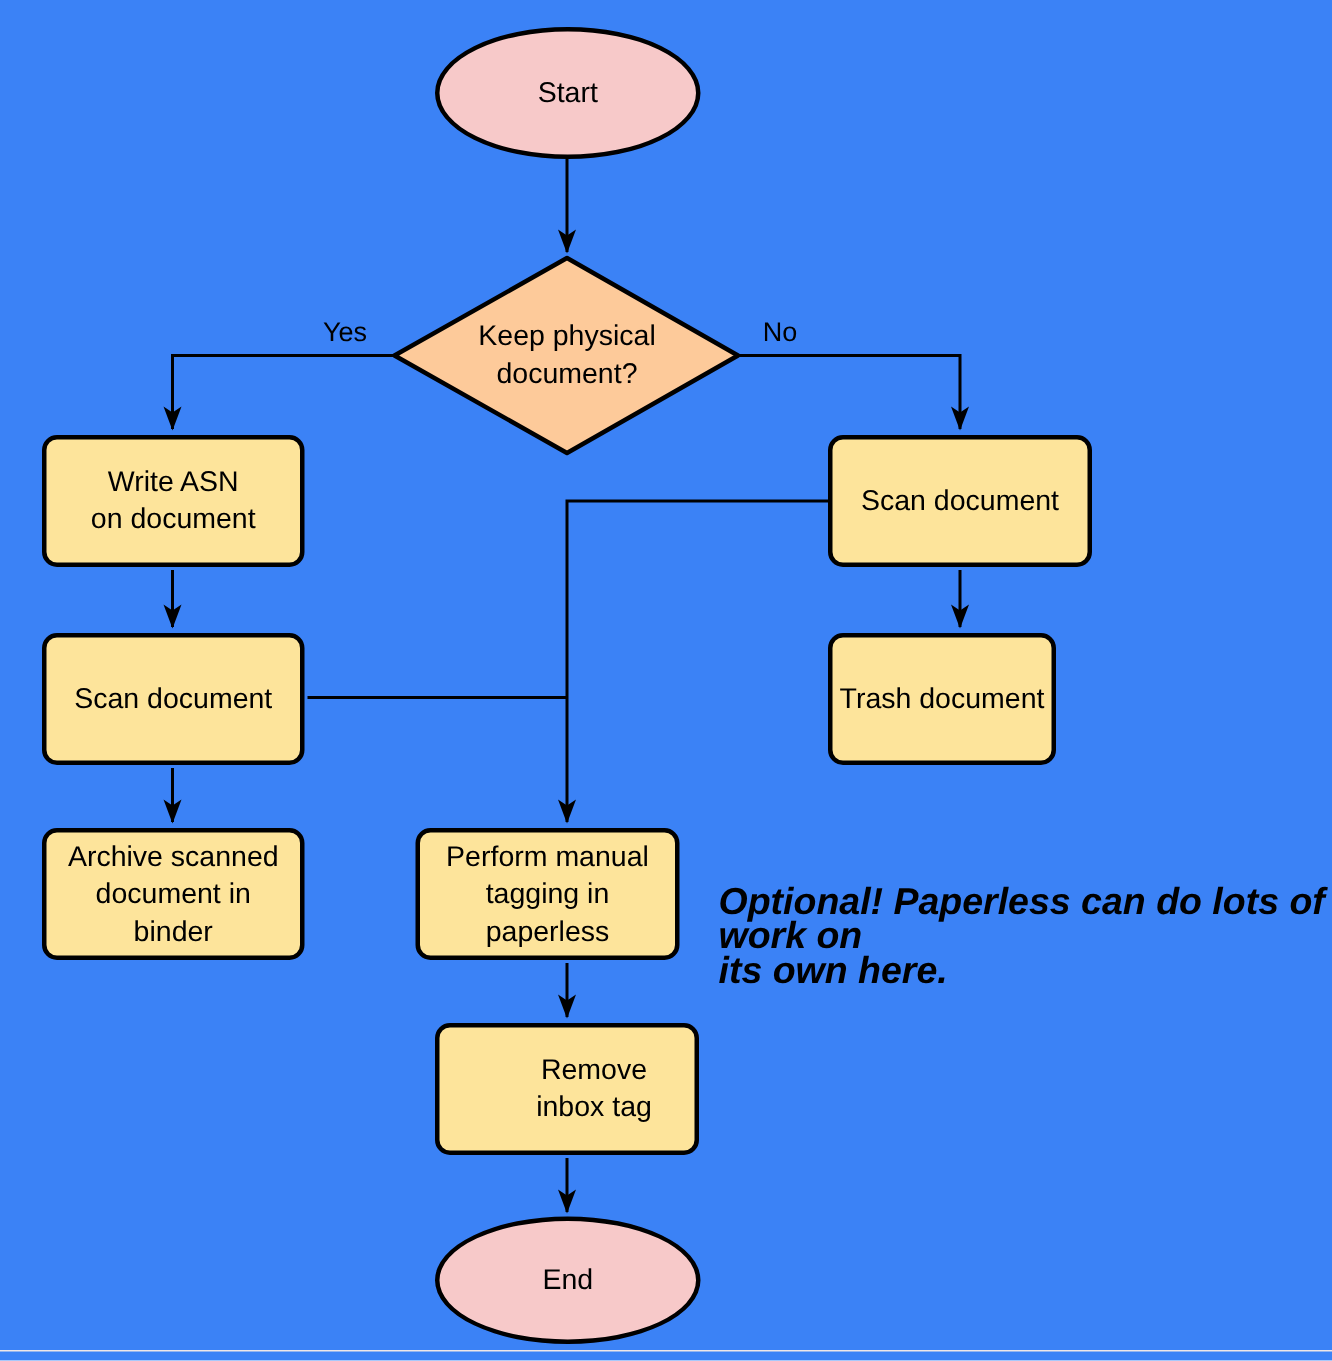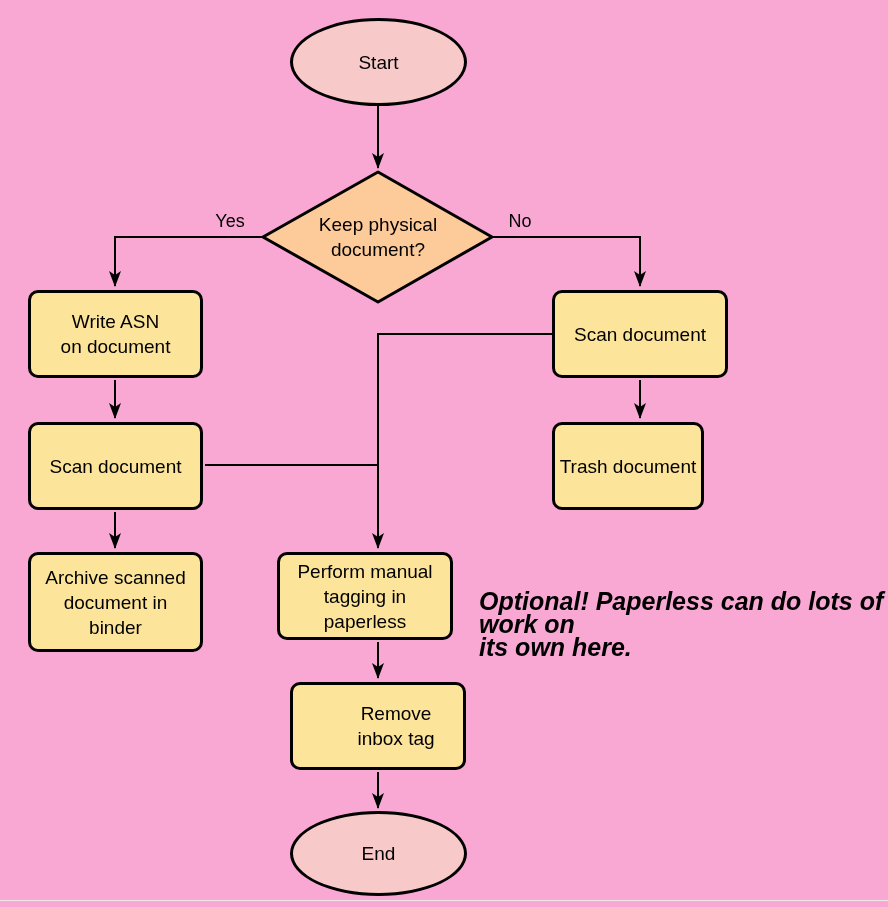--- a/index.html
+++ b/index.html
@@ -1,19 +1,19 @@
 <!DOCTYPE html>
 <html style="--terminal-fill: #f7c9c9; --process-fill: #fde49b; --decision-fill: #fdca9a; --stroke: #000000;"><head>
 <meta charset="utf-8">
 <style>
   html,body{margin:0;padding:0;background:#fff;}
   #canvas{
     position:relative;
     width:888px;height:907px;
-    background:#f9a8d4;
+    background:#3b82f6;
     font-family:"Liberation Sans", sans-serif;
     color:#000;
     overflow:hidden;
   }
   #wires{position:absolute;left:0;top:0;width:888px;height:907px;}
   .node{
     position:absolute;
     display:flex;align-items:center;justify-content:center;
     text-align:center;
     font-size:19px;line-height:25px;
@@ -96,21 +96,21 @@
 
   <div class="node process" style="left:28px;top:290px;width:175px;height:88px;">
     <span>Write ASN
 on document</span>
   </div>
 
   <div class="node process" style="left:28px;top:422px;width:175px;height:88px;">
     <span>Scan document</span>
   </div>
 
-  <div class="node process" style="left:28px;top:552px;width:175px;height:100px;">
+  <div class="node process" style="left:28px;top:552px;width:175px;height:88px;">
     <span>Archive scanned
 document in
 binder</span>
   </div>
 
   <div class="node process" style="left:552px;top:290px;width:176px;height:88px;">
     <span>Scan document</span>
   </div>
 
   <div class="node process" style="left:552px;top:422px;width:152px;height:88px;">

